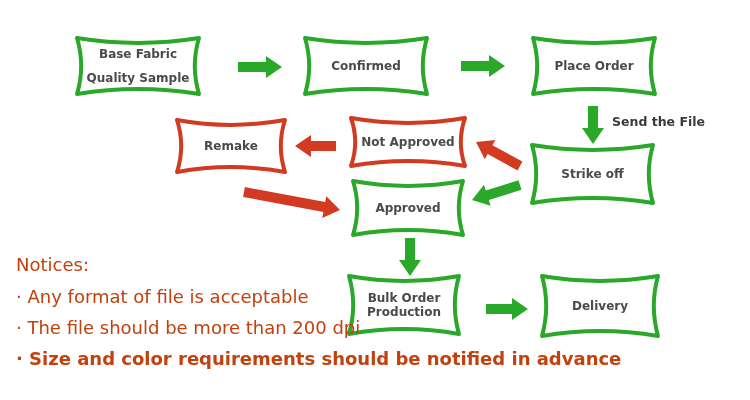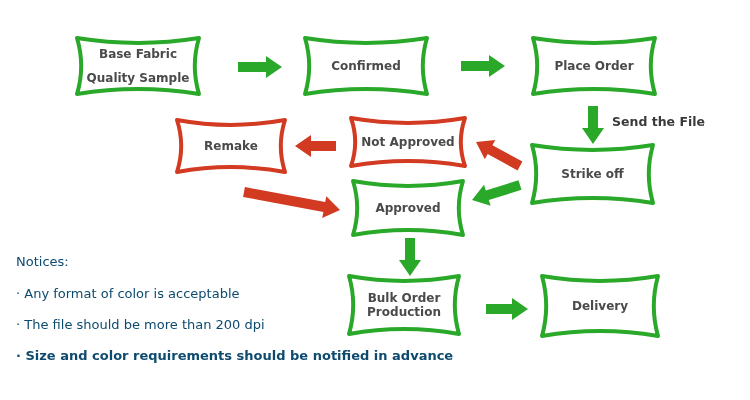--- a/index.html
+++ b/index.html
@@ -1,19 +1,19 @@
 <!DOCTYPE html>
 <html><head>
 <meta charset="utf-8">
 <style>
   html, body { margin: 0; padding: 0; background: #ffffff; }
   body { width: 750px; height: 400px; position: relative; overflow: hidden; font-family: "DejaVu Sans", sans-serif; }
   svg.diagram { position: absolute; left: 0; top: 0; }
   .node-label { font-family: "DejaVu Sans", sans-serif; font-size: 12px; font-weight: bold; fill: #4a4a4a; text-anchor: middle; }
-  .note { position: absolute; left: 16px; font-size: 13px; color: #0c4a6e; white-space: nowrap; }
+  .note { position: absolute; left: 16px; font-size: 18px; color: #c2410c; white-space: nowrap; }
   .edge-label { font-family: "DejaVu Sans", sans-serif; font-size: 12.5px; font-weight: bold; fill: #3a3a3a; }
 </style>
 </head>
 <body>
 
 <svg class="diagram" width="750" height="400" viewBox="0 0 750 400">
   <g id="nodes-layer">
       <g>
         <path d="M77,38 Q138,47.8 199,38 Q190.6,66 199,94 Q138,84.2 77,94 Q85.4,66 77,38 Z" fill="#ffffff" stroke="#2aa82a" stroke-width="4" stroke-linejoin="round"></path>
         <text class="node-label" x="138" y="58">Base Fabric</text>
@@ -61,15 +61,15 @@
       <polygon points="522.4,161.6 492.4,145.3 495.3,140.0 476.0,142.0 484.8,159.3 487.7,154.1 517.6,170.4" fill="#d23a22"></polygon>
       <polygon points="336.0,141.0 311.0,141.0 311.0,135.0 295.0,146.0 311.0,157.0 311.0,151.0 336.0,151.0" fill="#d23a22"></polygon>
       <polygon points="518.5,180.2 485.8,190.5 484.0,184.7 472.0,200.0 490.6,205.7 488.8,200.0 521.5,189.8" fill="#2aa82a"></polygon>
       <polygon points="243.1,196.9 323.4,212.0 322.2,217.9 340.0,210.0 326.3,196.2 325.2,202.1 244.9,187.1" fill="#d23a22"></polygon>
       <polygon points="405.0,238.0 405.0,260.0 399.0,260.0 410.0,276.0 421.0,260.0 415.0,260.0 415.0,238.0" fill="#2aa82a"></polygon>
       <polygon points="486.0,314.0 512.0,314.0 512.0,320.0 528.0,309.0 512.0,298.0 512.0,304.0 486.0,304.0" fill="#2aa82a"></polygon>
     </g>
 </svg>
 
 <div class="note" style="top:254px;">Notices:</div>
-<div class="note" style="top:286px;">· Any format of color is acceptable</div>
+<div class="note" style="top:286px;">· Any format of file is acceptable</div>
 <div class="note" style="top:317px;">· The file should be more than 200 dpi</div>
 <div class="note" style="top:348px;font-weight:bold;">· Size and color requirements should be notified in advance</div>
 
 </body></html>

